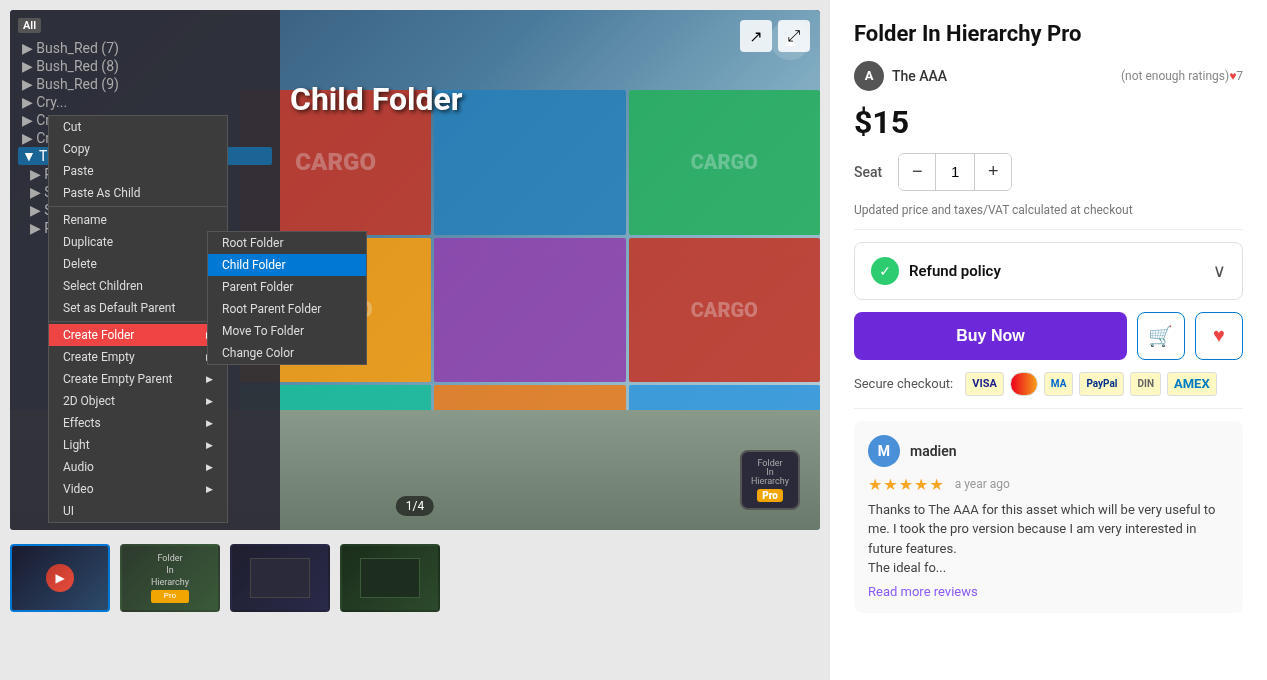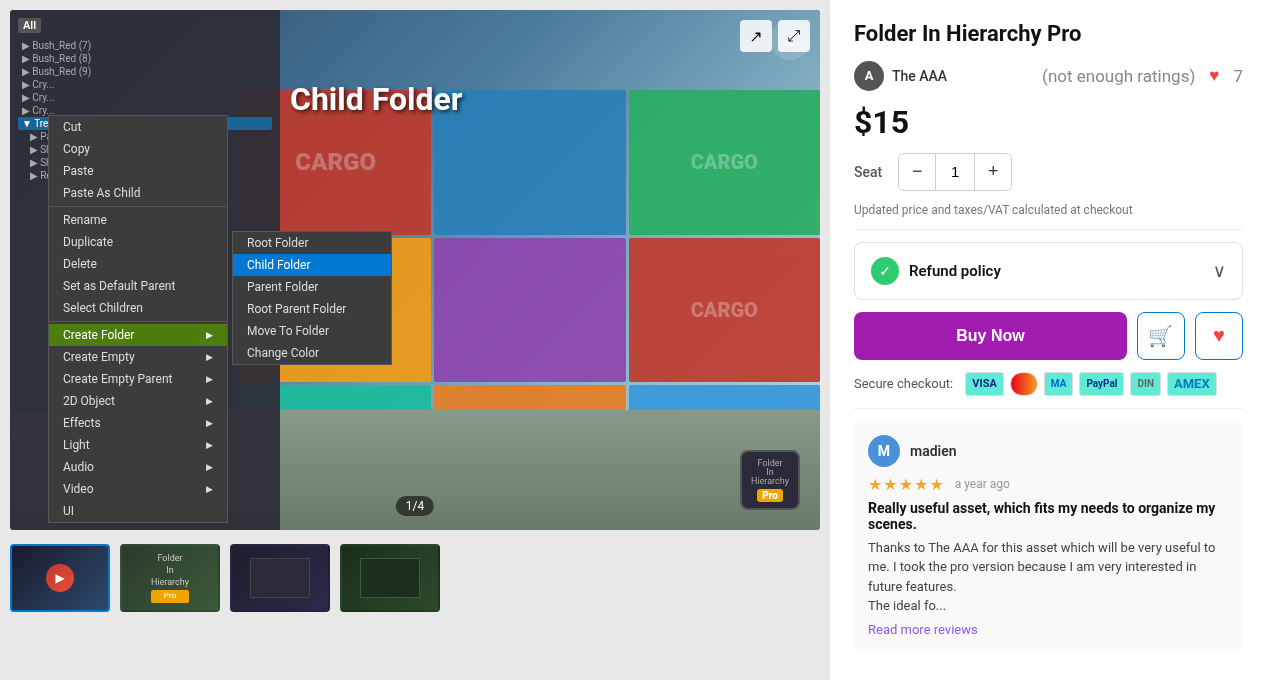--- a/index.html
+++ b/index.html
@@ -11,76 +11,76 @@
     .main-image-container { position: relative; background: #1a1a2e; border-radius: 4px; overflow: hidden; height: 520px; display: flex; align-items: center; justify-content: center; }
     .image-toolbar { position: absolute; top: 10px; right: 10px; display: flex; gap: 6px; z-index: 10; }
     .image-toolbar-btn { width: 32px; height: 32px; background: rgba(255,255,255,0.85); border: none; border-radius: 4px; cursor: pointer; display: flex; align-items: center; justify-content: center; font-size: 16px; }
     .image-counter { position: absolute; bottom: 14px; left: 50%; transform: translateX(-50%); background: rgba(0,0,0,0.55); color: #fff; font-size: 12px; padding: 3px 10px; border-radius: 12px; }
 
     
     .scene-bg { width: 100%; height: 100%; background: linear-gradient(135deg, #2d4a6b 0%, #4a7a9b 40%, #8ab4c8 70%, #c8d8e0 100%); position: relative; overflow: hidden; }
     .hierarchy-panel { position: absolute; left: 0; top: 0; width: 270px; height: 100%; background: rgba(45,45,55,0.95); font-size: 11px; color: #ccc; padding: 8px; }
     .context-menu { position: absolute; left: 270px; top: 90px; background: #3c3c3c; border: 1px solid #555; min-width: 180px; z-index: 20; }
     .context-menu-item { padding: 4px 14px; color: #ddd; font-size: 12px; cursor: pointer; display: flex; justify-content: space-between; align-items: center; }
-    .context-menu-item.highlighted { background: #4d7c0f; color: #fff; }
+    .context-menu-item.highlighted { background: #ef4444; color: #fff; }
     .context-menu-item.submenu-arrow::after { content: '▶'; font-size: 9px; margin-left: 8px; }
     .submenu { position: absolute; left: 178px; top: 130px; background: #3c3c3c; border: 1px solid #555; min-width: 160px; z-index: 30; }
     .submenu-item { padding: 4px 14px; color: #ddd; font-size: 12px; cursor: pointer; }
     .submenu-item.highlighted { background: #0078d4; color: #fff; }
     .child-folder-label { position: absolute; top: 70px; left: 280px; color: #fff; font-size: 32px; font-weight: 700; text-shadow: 2px 2px 4px rgba(0,0,0,0.7); }
     .bottom-thumbnails { display: flex; gap: 10px; padding: 4px 0; }
     .thumbnail { width: 100px; height: 68px; border-radius: 4px; overflow: hidden; background: #2a2a3a; border: 2px solid transparent; cursor: pointer; flex-shrink: 0; display: flex; align-items: center; justify-content: center; color: #888; font-size: 10px; }
     .thumbnail.active { border-color: #0078d4; }
 
     
     .right-panel { flex: 1; padding: 20px 24px; display: flex; flex-direction: column; gap: 12px; background: #fff; overflow-y: auto; }
     .product-title { font-size: 22px; font-weight: 700; color: #111; line-height: 1.3; }
     .author-row { display: flex; align-items: center; justify-content: space-between; }
     .author-info { display: flex; align-items: center; gap: 8px; }
     .author-avatar { width: 30px; height: 30px; border-radius: 50%; background: #555; display: flex; align-items: center; justify-content: center; color: #fff; font-size: 13px; font-weight: 700; }
     .author-name { color: #333; font-weight: 500; font-size: 14px; }
-    .ratings-info { display: flex; align-items: center; gap: 14px; color: #888; font-size: 17px; margin-left: 40px; }
+    .ratings-info { display: flex; align-items: center; gap: 0; color: #888; font-size: 12px; margin-left: 40px; }
     .price { font-size: 32px; font-weight: 700; color: #111; }
     .seat-row { display: flex; align-items: center; gap: 16px; }
     .seat-label { font-size: 14px; color: #555; font-weight: 500; }
     .qty-control { display: flex; align-items: center; border: 1px solid #ccc; border-radius: 6px; overflow: hidden; }
     .qty-btn { width: 36px; height: 36px; background: #fff; border: none; cursor: pointer; font-size: 18px; color: #333; display: flex; align-items: center; justify-content: center; }
     .qty-value { width: 40px; height: 36px; border: none; border-left: 1px solid #ccc; border-right: 1px solid #ccc; text-align: center; font-size: 15px; font-weight: 500; outline: none; }
     .vat-note { font-size: 12px; color: #777; }
     .refund-policy { border: 1px solid #e0e0e0; border-radius: 8px; padding: 14px 16px; display: flex; align-items: center; justify-content: space-between; cursor: pointer; }
     .refund-left { display: flex; align-items: center; gap: 10px; }
     .refund-icon { width: 28px; height: 28px; background: #2ecc71; border-radius: 50%; display: flex; align-items: center; justify-content: center; color: #fff; font-size: 14px; }
     .refund-label { font-size: 15px; font-weight: 600; color: #111; }
     .chevron-down { font-size: 18px; color: #555; }
     .actions-row { display: flex; align-items: center; gap: 10px; }
-    .buy-now-btn { flex: 1; height: 48px; background: #a21caf; color: #fff; border: none; border-radius: 8px; font-size: 16px; font-weight: 600; cursor: pointer; }
+    .buy-now-btn { flex: 1; height: 48px; background: #6d28d9; color: #fff; border: none; border-radius: 8px; font-size: 16px; font-weight: 600; cursor: pointer; }
     .icon-btn { width: 48px; height: 48px; border: 1px solid #0078d4; border-radius: 8px; background: #fff; color: #0078d4; font-size: 20px; cursor: pointer; display: flex; align-items: center; justify-content: center; }
     .secure-row { display: flex; align-items: center; gap: 12px; }
     .secure-label { font-size: 13px; color: #555; white-space: nowrap; }
     .payment-icons { display: flex; gap: 6px; align-items: center; }
-    .payment-icon { height: 24px; padding: 2px 6px; border: 1px solid #ddd; border-radius: 3px; background: #5eead4; font-size: 10px; font-weight: 700; color: #333; display: flex; align-items: center; }
+    .payment-icon { height: 24px; padding: 2px 6px; border: 1px solid #ddd; border-radius: 3px; background: #fef9c3; font-size: 10px; font-weight: 700; color: #333; display: flex; align-items: center; }
     .review-card { background: #f9f9f9; border-radius: 8px; padding: 14px; }
     .review-header { display: flex; align-items: center; gap: 10px; margin-bottom: 8px; }
     .reviewer-avatar { width: 32px; height: 32px; border-radius: 50%; background: #4a90d9; display: flex; align-items: center; justify-content: center; color: #fff; font-size: 14px; font-weight: 700; }
     .reviewer-name { font-weight: 600; font-size: 14px; }
     .review-meta { display: flex; align-items: center; gap: 10px; margin-bottom: 6px; }
     .stars { color: #f5a623; font-size: 16px; letter-spacing: 1px; }
     .review-time { color: #999; font-size: 12px; }
     .review-title { font-weight: 700; font-size: 14px; margin-bottom: 6px; color: #111; }
     .review-text { font-size: 13px; color: #444; line-height: 1.5; }
     .read-more-link { color: #8b5cf6; font-size: 13px; cursor: pointer; text-decoration: none; display: inline-block; margin-top: 6px; }
     .separator { border: none; border-top: 1px solid #eee; }
 
     
     .thumb1 { background: linear-gradient(135deg, #1a1a2e, #2d4a6b); }
     .thumb2 { background: linear-gradient(135deg, #2d3a2d, #3a5a3a); }
     .thumb3 { background: linear-gradient(135deg, #1e1e2e, #2a2a4a); }
     .thumb4 { background: linear-gradient(135deg, #1a2d1a, #2d4a2d); }
 
-    .hierarchy-line { padding: 1px 4px; font-size: 10px; color: #aaa; }
+    .hierarchy-line { padding: 1px 4px; font-size: 14px; color: #aaa; }
     .hierarchy-line.selected { background: #1a6496; color: #fff; border-radius: 2px; }
   </style>
 </head>
 <body>
 
 <div class="page-wrapper">
 
   <div class="left-panel">
     <div class="main-image-container">
 
@@ -118,36 +118,36 @@
 
           <div class="context-menu" style="position:absolute;left:38px;top:105px;">
             <div class="context-menu-item">Cut</div>
             <div class="context-menu-item">Copy</div>
             <div class="context-menu-item">Paste</div>
             <div class="context-menu-item">Paste As Child</div>
             <div style="border-top:1px solid #555;margin:2px 0;"></div>
             <div class="context-menu-item">Rename</div>
             <div class="context-menu-item">Duplicate</div>
             <div class="context-menu-item">Delete</div>
+            <div class="context-menu-item">Select Children</div>
             <div class="context-menu-item">Set as Default Parent</div>
-            <div class="context-menu-item">Select Children</div>
             <div style="border-top:1px solid #555;margin:2px 0;"></div>
             <div class="context-menu-item highlighted submenu-arrow">Create Folder</div>
             <div class="context-menu-item submenu-arrow">Create Empty</div>
             <div class="context-menu-item submenu-arrow">Create Empty Parent</div>
             <div class="context-menu-item submenu-arrow">2D Object</div>
             <div class="context-menu-item submenu-arrow">Effects</div>
             <div class="context-menu-item submenu-arrow">Light</div>
             <div class="context-menu-item submenu-arrow">Audio</div>
             <div class="context-menu-item submenu-arrow">Video</div>
             <div class="context-menu-item">UI</div>
 
           </div>
 
-          <div class="submenu" style="position:absolute;left:222px;top:221px;">
+          <div class="submenu" style="position:absolute;left:197px;top:221px;">
             <div class="submenu-item">Root Folder</div>
             <div class="submenu-item highlighted">Child Folder</div>
             <div class="submenu-item">Parent Folder</div>
             <div class="submenu-item">Root Parent Folder</div>
             <div class="submenu-item">Move To Folder</div>
             <div class="submenu-item">Change Color</div>
           </div>
         </div>
 
         <div class="child-folder-label">Child Folder</div>
@@ -265,18 +265,17 @@
 
     <div class="review-card">
       <div class="review-header">
         <div class="reviewer-avatar">M</div>
         <span class="reviewer-name">madien</span>
       </div>
       <div class="review-meta">
         <span class="stars">★★★★★</span>
         <span class="review-time">a year ago</span>
       </div>
-      <div class="review-title">Really useful asset, which fits my needs to organize my scenes.</div>
       <div class="review-text">Thanks to The AAA for this asset which will be very useful to me. I took the pro version because I am very interested in future features.<br>The ideal fo...</div>
       <a class="read-more-link">Read more reviews</a>
     </div>
   </div>
 </div>
 
 </body></html>

